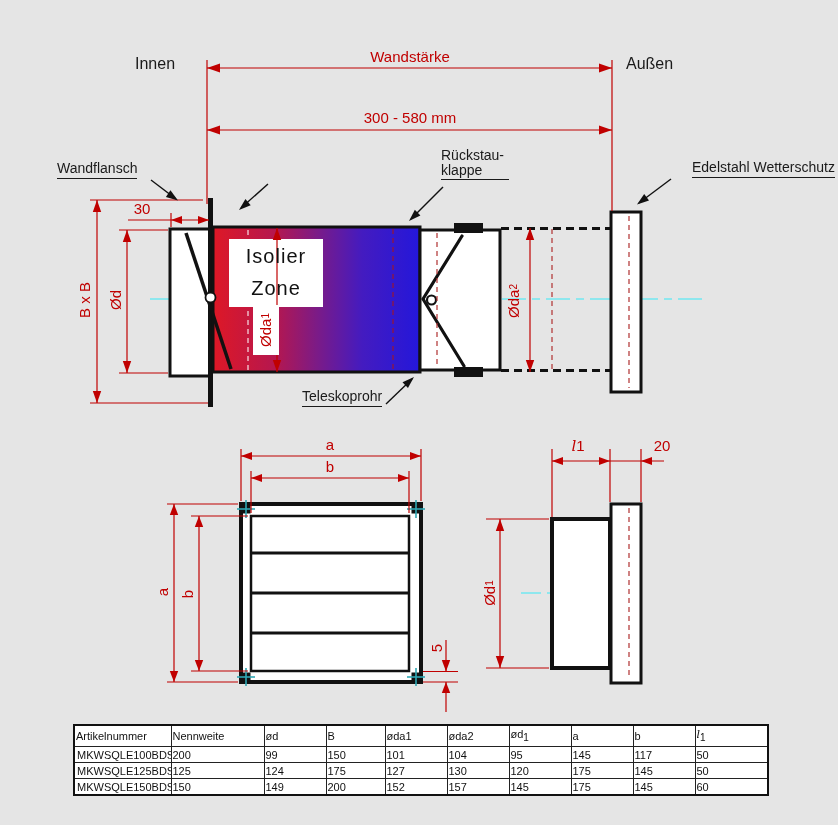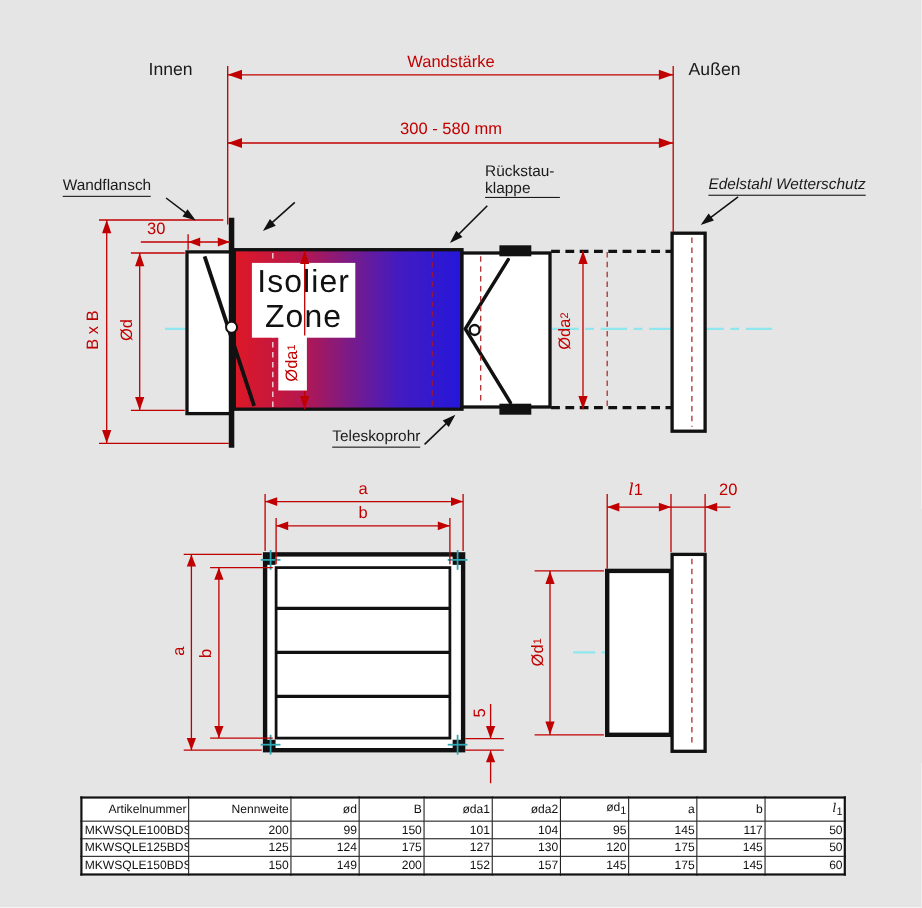--- a/index.html
+++ b/index.html
@@ -8,27 +8,27 @@
   #canvas svg{position:absolute;left:0;top:0;}
   .lbl{position:absolute;white-space:nowrap;line-height:1.05;}
   .black{color:#1a1a1a;}
   .red{color:#c00000;}
   .f16{font-size:16px;}
   .f15{font-size:15px;}
   .f14{font-size:14px;}
   .underln{border-bottom:1px solid #1a1a1a;padding-bottom:2px;}
   .ctr{text-align:center;}
   .rot{transform:rotate(-90deg);display:flex;align-items:center;justify-content:center;}
-  .isolier{font-size:29px;line-height:32px;color:#111;text-align:center;letter-spacing:1px;}
+  .isolier{font-size:20px;line-height:32px;color:#111;text-align:center;letter-spacing:1px;}
   .whitebg{background:#fff;}
   sub{font-size:10px;}
   .lscript{font-family:"DejaVu Serif",serif;font-style:italic;}
   table.spec{position:absolute;left:73px;top:724px;width:694px;border-collapse:collapse;
              table-layout:fixed;border:2px solid #111;font-size:11px;color:#111;background:#fff;}
-  table.spec td{border:1px solid #222;text-align:right;padding:0 1px;overflow:hidden;}
+  table.spec td{border:1px solid #222;text-align:left;padding:0 1px;overflow:hidden;}
   table.spec tr.h1 td{height:20px;}
   table.spec tr.h2 td{height:12px;}
   table.spec tr.d td{height:15px;}
   table.spec td.artn{text-align:left;padding-left:2px;}
 </style>
 </head>
 <body>
 
 <div id="canvas">
 
@@ -195,21 +195,21 @@
 <div class="lbl black f16" style="left:135px;top:56px;">Innen</div>
 <div class="lbl red f15 ctr" style="left:340px;top:49px;width:140px;">Wandstärke</div>
 <div class="lbl black f16" style="left:626px;top:56px;">Außen</div>
 <div class="lbl red f15 ctr" style="left:330px;top:110px;width:160px;text-align:center;">300 - 580 mm</div>
 
 <div class="lbl black f14 underln" style="left:57px;top:161px;">Wandflansch</div>
 <div class="lbl black f14 underln" style="left:441px;top:148px;width:68px;">
   <span>Rückstau-</span><br>
   <span>klappe</span>
 </div>
-<div class="lbl black f14 underln" style="left:644px;top:160px;font-style:italic;">Edelstahl Wetterschutz</div>
+<div class="lbl black f14 underln" style="left:692px;top:160px;">Edelstahl Wetterschutz</div>
 <div class="lbl black f14 underln" style="left:302px;top:389px;">Teleskoprohr</div>
 
 <div class="lbl isolier" style="left:228px;top:240px;width:96px;">
   <span>Isolier</span><br>
   <span>Zone</span>
 </div>
 
 <div class="lbl red f15 ctr" style="left:128px;top:201px;width:28px;">30</div>
 <div class="lbl red f15 rot" style="left:53px;top:291px;width:64px;height:18px;">B x B</div>
 <div class="lbl red f15 rot" style="left:96px;top:291px;width:40px;height:18px;">Ød</div>

